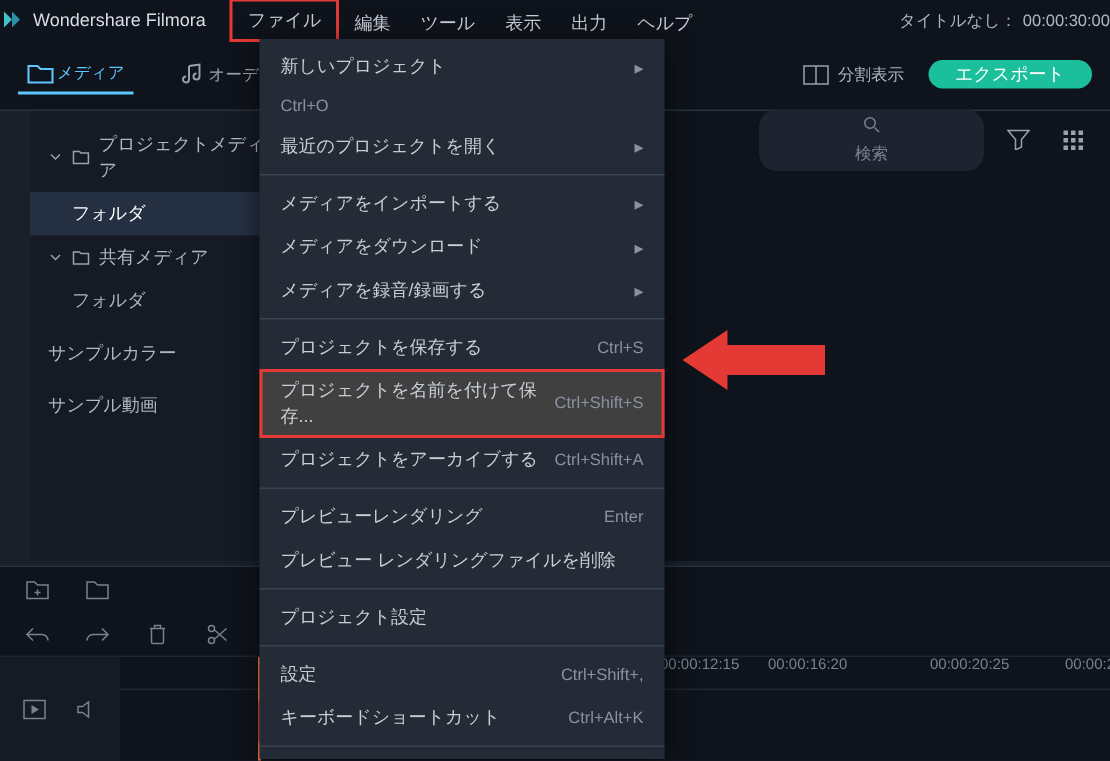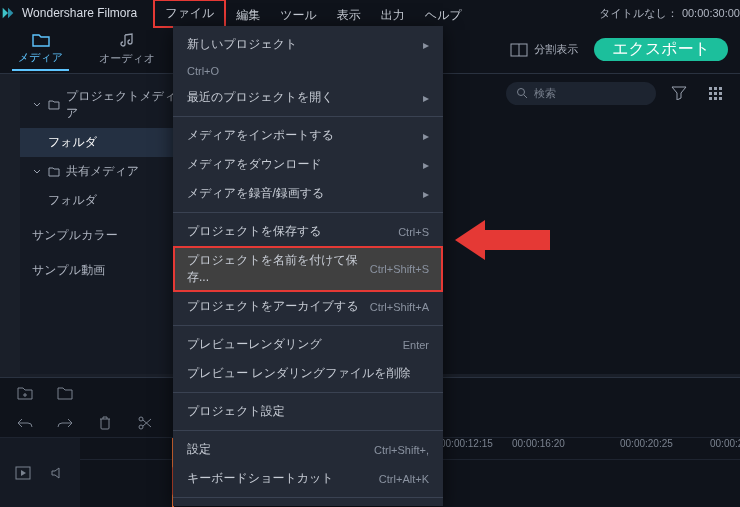--- a/index.html
+++ b/index.html
@@ -6,34 +6,34 @@
 body { background: #1a1f29; color: #c8cdd6; width: 740px; height: 507px; overflow: hidden; position: relative; font-size: 12px; }
 .titlebar { height: 26px; background: #0f131b; display: flex; align-items: center; padding: 0 0; }
 .logo { width: 16px; height: 16px; margin-right: 6px; }
 .app-name { font-size: 12px; color: #d8dde6; flex: 0 0 auto; }
 .menubar { display: flex; align-items: flex-end; margin-left: 16px; gap: 0; }
 .menu-item { padding: 4px 10px; font-size: 12px; cursor: pointer; color: #c8cdd6; }
 .menu-item.active { border: 2px solid #e53935; background: #0f131b; }
 .title-right { margin-left: auto; font-size: 11px; color: #b0b6c2; }
 .time-right { color: #b0b6c2; margin-left: 4px; }
 .toolbar { height: 48px; background: #0f131b; display: flex; align-items: center; padding: 0 12px; gap: 24px; border-bottom: 1px solid #2a3240; }
-.tool-tab { display: flex; flex-direction: column; align-items: center; gap: 2px; font-size: 11px; color: #9aa2b0; cursor: pointer; padding: 4px 6px; }
+.tool-tab { display: flex; flex-direction: row; align-items: center; gap: 2px; font-size: 11px; color: #9aa2b0; cursor: pointer; padding: 4px 6px; }
 .tool-tab.active { color: #5ec5ff; border-bottom: 2px solid #5ec5ff; }
 .tool-ico { width: 18px; height: 16px; display: flex; align-items: center; justify-content: center; }
 .toolbar-right { margin-left: auto; display: flex; align-items: center; gap: 16px; }
 .split-view { display: flex; align-items: center; gap: 6px; font-size: 11px; color: #b0b6c2; }
-.export-btn { background: #1cbf9c; color: #fff; padding: 1px 18px; border-radius: 14px; font-size: 16px; cursor: pointer; }
+.export-btn { background: #1cbf9c; color: #fff; padding: 1px 18px; border-radius: 14px; font-size: 12px; cursor: pointer; }
 .body-row { display: flex; height: 300px; }
 .sidebar { width: 180px; background: #151a24; padding: 8px 0; margin-left: 20px; }
 .sb-item { display: flex; align-items: center; padding: 6px 12px; font-size: 12px; color: #b0b6c2; cursor: pointer; gap: 6px; }
 .sb-item.selected { background: #243042; color: #fff; }
 .sb-indent { padding-left: 28px; }
 .content { flex: 1; background: #0f131b; position: relative; }
 .content-top { height: 38px; display: flex; align-items: center; padding: 0 12px; gap: 10px; justify-content: flex-end; }
-.search { background: #1d2430; border-radius: 12px; padding: 4px 10px; display: flex; align-items: center; gap: 6px; font-size: 11px; color: #7a828f; width: 150px; }
+.search { background: #1d2430; border-radius: 12px; padding: 4px 10px; display: flex; align-items: center; gap: 6px; font-size: 11px; color: #7a828f; width: 150px; flex-direction: column; }
 .icon-btn { width: 26px; height: 26px; display: flex; align-items: center; justify-content: center; cursor: pointer; color: #9aa2b0; }
 .dropdown { position: absolute; left: 173px; top: 26px; width: 270px; background: #242a36; box-shadow: 0 4px 18px rgba(0,0,0,.6); z-index: 50; padding: 4px 0; }
 .dd-item { display: flex; align-items: center; justify-content: space-between; padding: 6px 14px; font-size: 12px; color: #c8cdd6; cursor: pointer; }
 .dd-item.hl { outline: 2px solid #e53935; outline-offset: -2px; background: #404040; }
 .dd-sep { height: 1px; background: #3a4252; margin: 4px 0; }
 .dd-sub { color: #8a92a0; font-size: 11px; }
 .dd-arrow { color: #8a92a0; }
 .arrow-callout { position: absolute; left: 455px; top: 215px; z-index: 60; }
 .bottom { position: absolute; left:0; right:0; bottom:0; height: 130px; background: #0f131b; border-top: 1px solid #2a3240; }
 .bt-row1 { height: 30px; display: flex; align-items: center; padding: 0 12px; gap: 14px; color: #7a828f; }

